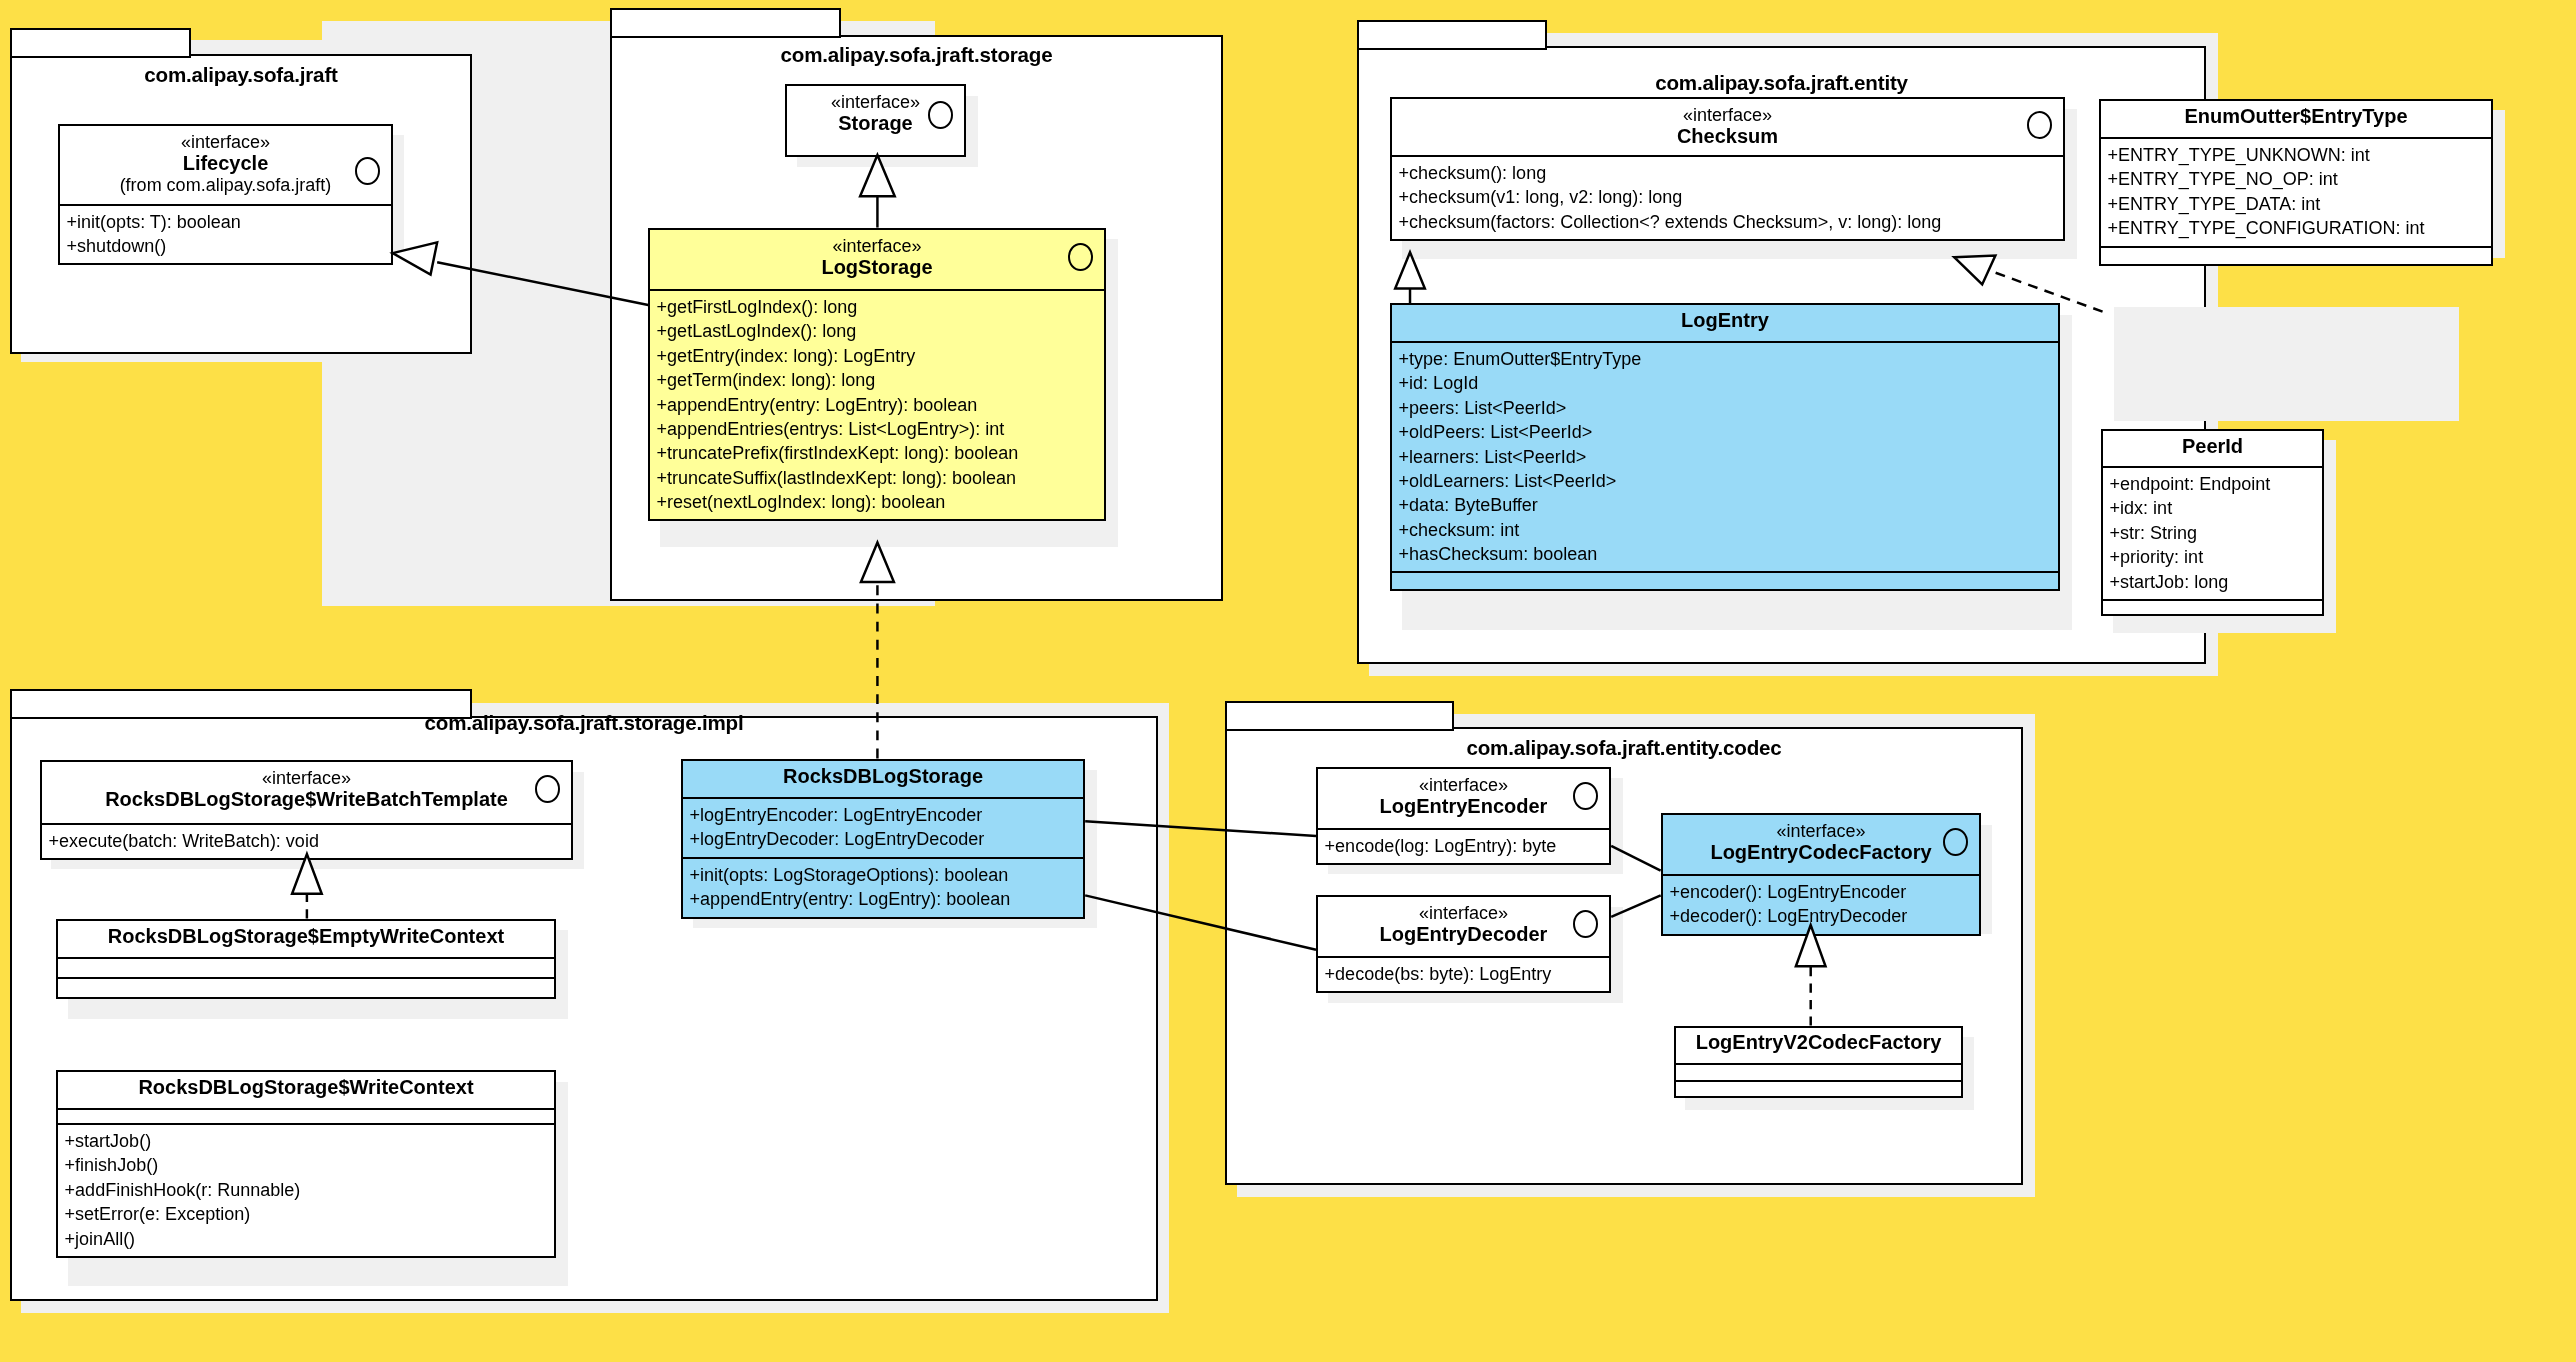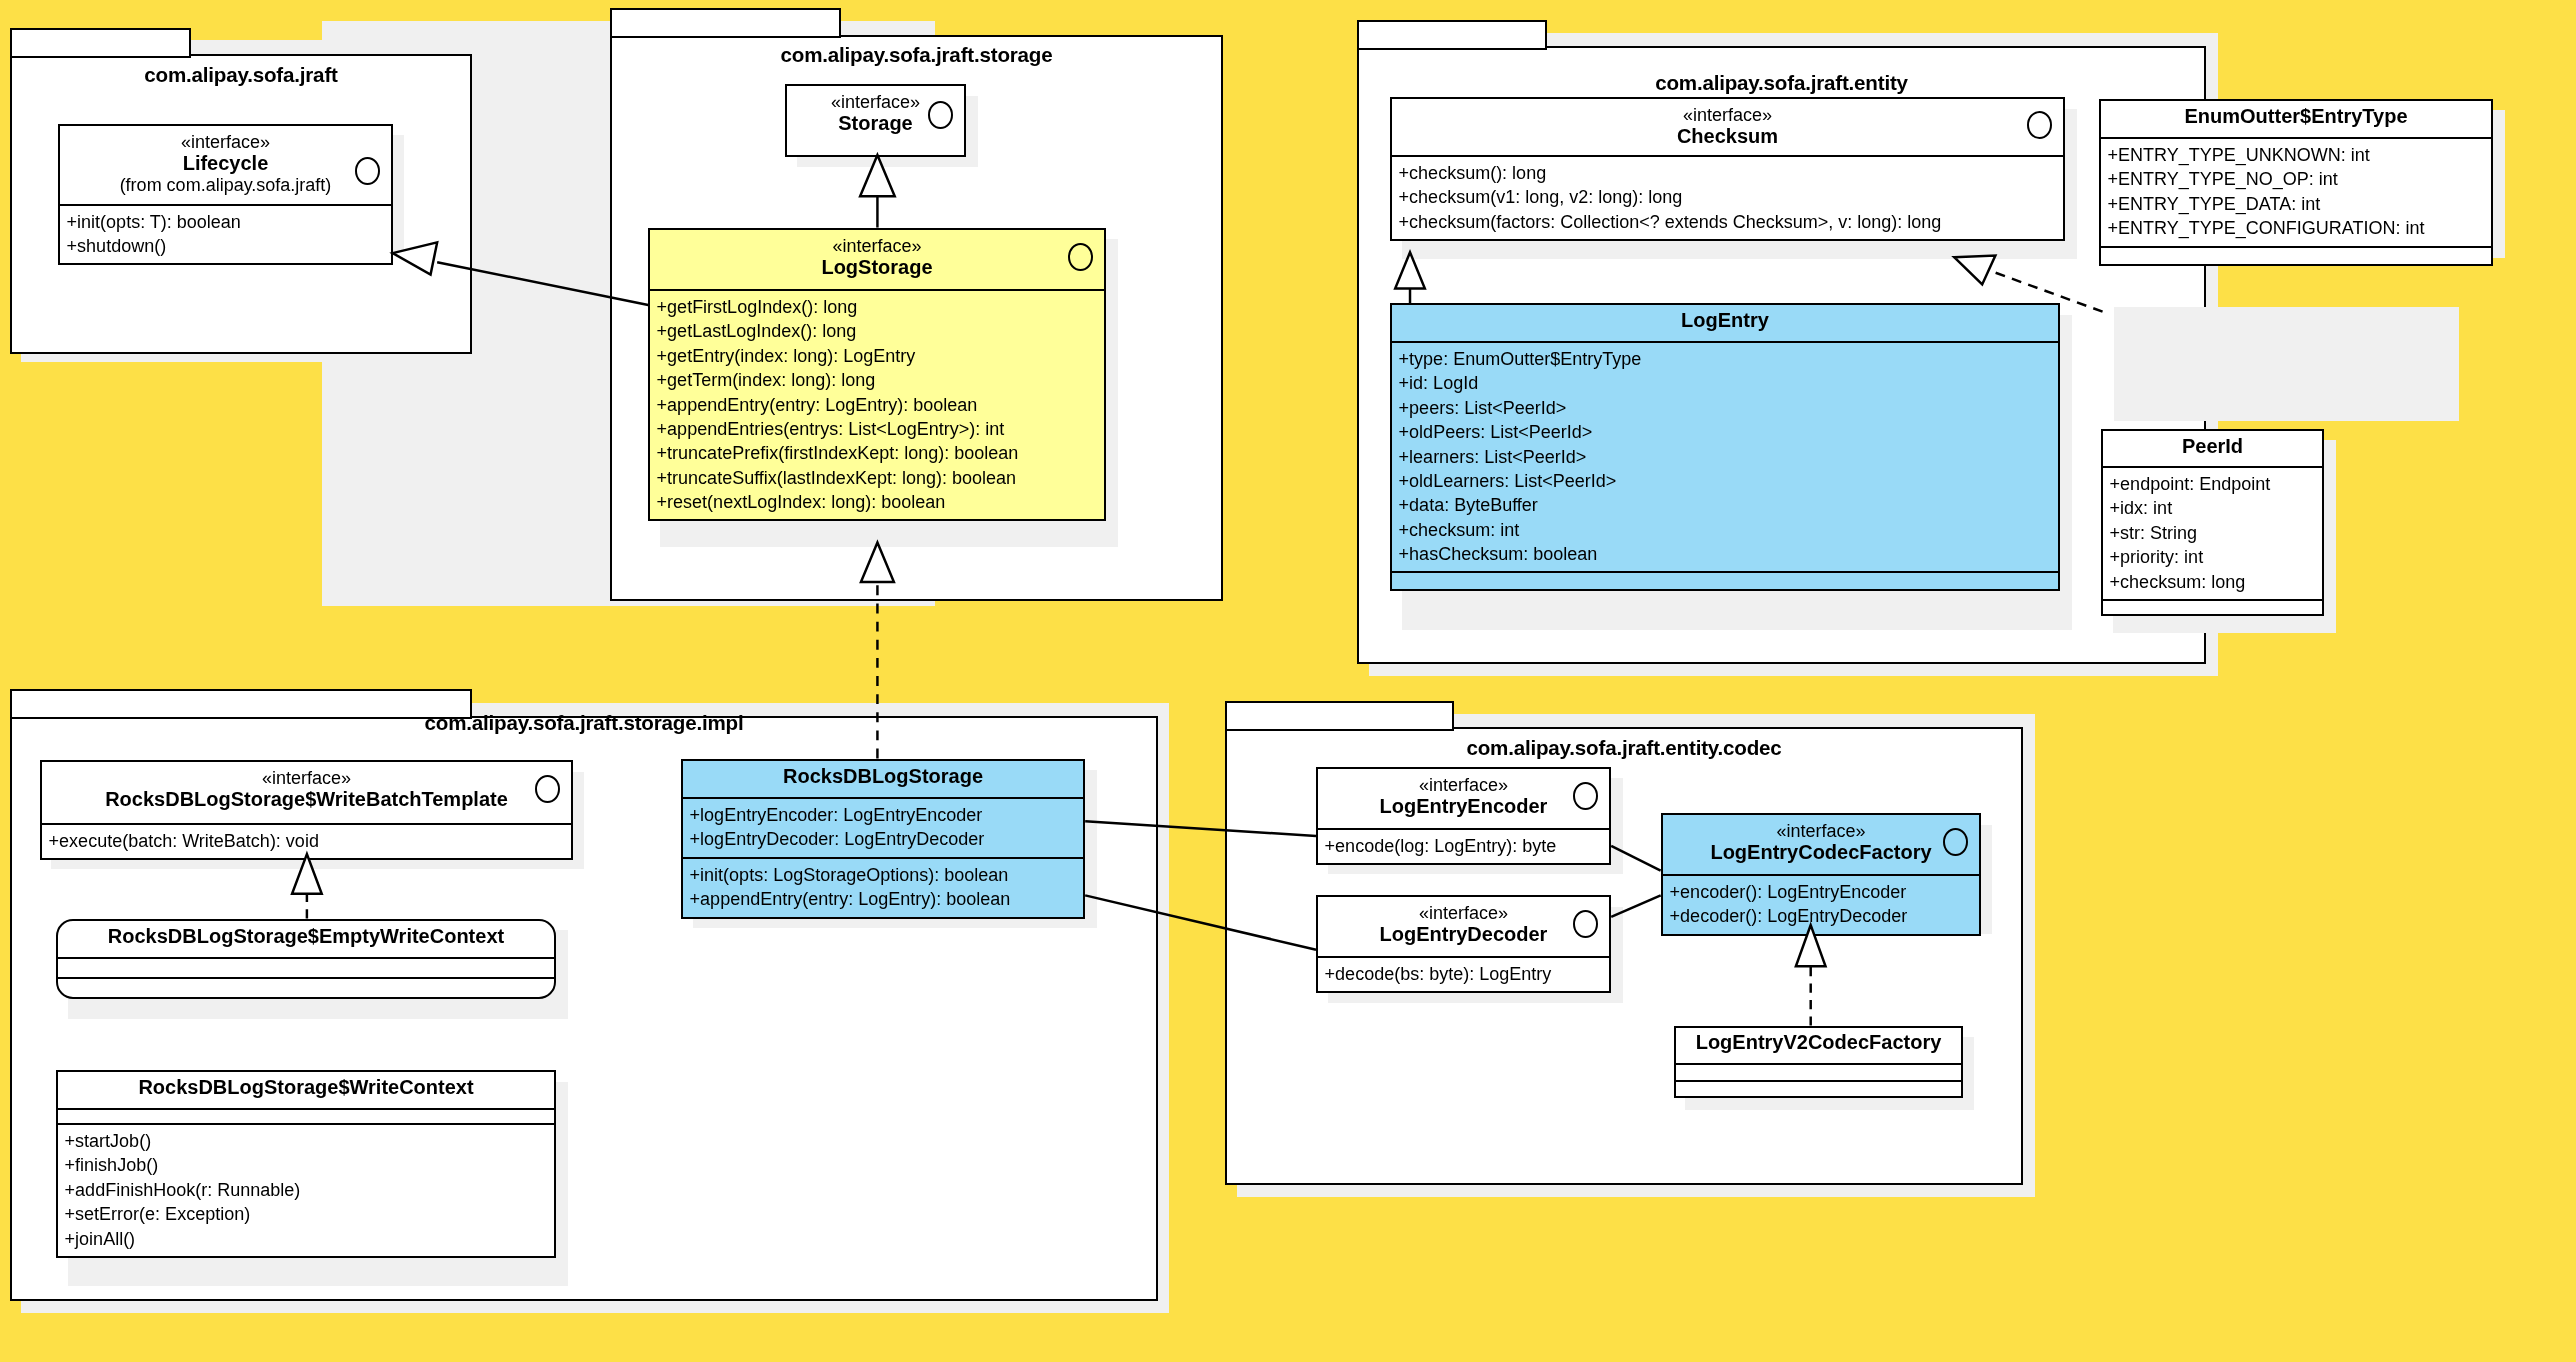--- a/index.html
+++ b/index.html
@@ -164,21 +164,21 @@
   <div class="cls-shadow" style="left:2113px;top:440px;width:223px;height:193px;"></div>
   <div class="cls" style="left:2101px;top:429px;width:223px;">
     <div class="sec hdr" style="height:35px;padding-top:4.1px;">
       <div class="cname">PeerId</div>
     </div>
     <div class="sec members">
       <div class="m">+endpoint: Endpoint</div>
       <div class="m">+idx: int</div>
       <div class="m">+str: String</div>
       <div class="m">+priority: int</div>
-      <div class="m">+checksum: long</div>
+      <div class="m">+startJob: long</div>
     </div>
     <div class="sec empty" style="height:15px;"></div>
   </div>
 
   <div class="pkg">
     <div class="pkg-shadow" style="left:21.4px;top:703px;width:1148px;height:610px;"></div>
     <div class="pkg-tab" style="left:10px;top:689px;width:462px;"></div>
     <div class="pkg-body" style="left:10px;top:716px;width:1148px;height:585px;"></div>
     <div class="pkg-title" style="left:10px;top:711px;width:1148px;">com.alipay.sofa.jraft.storage.impl</div>
   </div>
@@ -189,21 +189,21 @@
       <div class="stereo">«interface»</div>
       <div class="cname">RocksDBLogStorage$WriteBatchTemplate</div>
       <div class="iface-circle" style="top:13px;transform:none;"></div>
     </div>
     <div class="sec members">
       <div class="m">+execute(batch: WriteBatch): void</div>
     </div>
   </div>
 
   <div class="cls-shadow" style="left:68px;top:930px;width:500px;height:89px;"></div>
-  <div class="cls" style="left:56px;top:919px;width:500px;border-radius:17px;">
+  <div class="cls" style="left:56px;top:919px;width:500px;">
     <div class="sec hdr" style="height:36px;padding-top:4.1px;">
       <div class="cname">RocksDBLogStorage$EmptyWriteContext</div>
     </div>
     <div class="sec empty" style="height:20px;"></div>
     <div class="sec empty" style="height:20px;"></div>
   </div>
 
   <div class="cls-shadow" style="left:68px;top:1082px;width:500px;height:204px;"></div>
   <div class="cls" style="left:56px;top:1070px;width:500px;">
     <div class="sec hdr" style="height:36px;padding-top:4.1px;">

